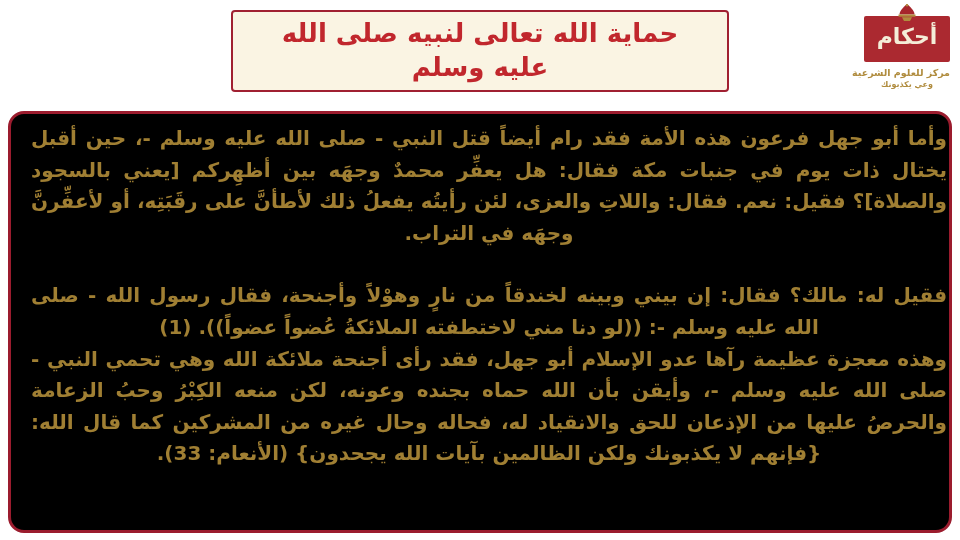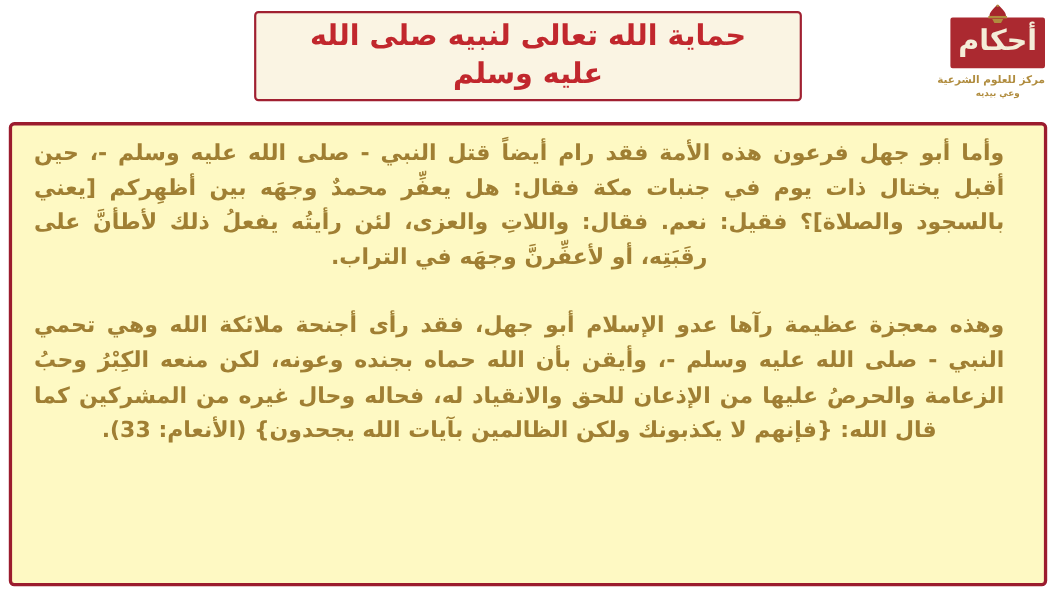--- a/index.html
+++ b/index.html
@@ -52,21 +52,21 @@
   .logo-square {
     background: #ab2930;
     height: 46px;
     border-radius: 2px;
     display: flex;
     align-items: center;
     justify-content: center;
   }
   .logo-wordmark {
     color: #f4edd8;
-    font-size: 26px;
+    font-size: 22px;
     font-weight: bold;
     line-height: 1;
     padding-bottom: 4px;
   }
   .logo-subtitle {
     margin-top: 5px;
     color: #b08c3e;
     font-size: 9.5px;
     font-weight: bold;
     white-space: nowrap;
@@ -79,24 +79,24 @@
     font-weight: bold;
   }
 
   
   .content-box {
     position: absolute;
     top: 111px;
     left: 8px;
     right: 8px;
     bottom: 7px;
-    background: #fef9c3;
+    background: #000000;
     border: 3.5px solid #9b1c2e;
-    border-radius: 5px;
-    padding: 9px 36px 8px 20px;
+    border-radius: 16px;
+    padding: 9px 2px 8px 20px;
   }
   .content-box p {
     color: #a07f33;
     font-size: 20px;
     font-weight: bold;
     line-height: 1.58;
     text-align: justify;
     text-align-last: center;
     direction: rtl;
   }
@@ -115,19 +115,20 @@
       <path d="M13 0 C8 4.5 5.5 7.5 5.5 10.5 L20.5 10.5 C20.5 7.5 18 4.5 13 0 Z" fill="#a6262c"></path>
       <rect x="4.5" y="10.5" width="17" height="2.2" fill="#b08c3e"></rect>
       <path d="M8 13.2 L18 13.2 L16 17 L10 17 Z" fill="#b08c3e"></path>
       <circle cx="13" cy="1.2" r="1.2" fill="#b08c3e"></circle>
     </svg>
   </div>
   <div class="logo-square">
     <div class="logo-wordmark">أحكام</div>
   </div>
   <div class="logo-subtitle">مركز للعلوم الشرعية</div>
-  <div class="logo-tagline">وعي بيديه</div>
+  <div class="logo-tagline">وعي يكذبونك</div>
 </div>
 
 <div class="content-box">
   <p class="gap-after">وأما أبو جهل فرعون هذه الأمة فقد رام أيضاً قتل النبي - صلى الله عليه وسلم -، حين أقبل يختال ذات يوم في جنبات مكة فقال: هل يعفِّر محمدٌ وجهَه بين أظهِركم [يعني بالسجود والصلاة]؟ فقيل: نعم. فقال: واللاتِ والعزى، لئن رأيتُه يفعلُ ذلك لأطأنَّ على رقَبَتِه، أو لأعفِّرنَّ وجهَه في التراب.</p>
+  <p>فقيل له: مالك؟ فقال: إن بيني وبينه لخندقاً من نارٍ وهوْلاً وأجنحة، فقال رسول الله - صلى الله عليه وسلم -: ((لو دنا مني لاختطفته الملائكةُ عُضواً عضواً)). (1)</p>
   <p>وهذه معجزة عظيمة رآها عدو الإسلام أبو جهل، فقد رأى أجنحة ملائكة الله وهي تحمي النبي - صلى الله عليه وسلم -، وأيقن بأن الله حماه بجنده وعونه، لكن منعه الكِبْرُ وحبُ الزعامة والحرصُ عليها من الإذعان للحق والانقياد له، فحاله وحال غيره من المشركين كما قال الله: {فإنهم لا يكذبونك ولكن الظالمين بآيات الله يجحدون} (الأنعام: 33).</p>
 </div>
 
 </body></html>

